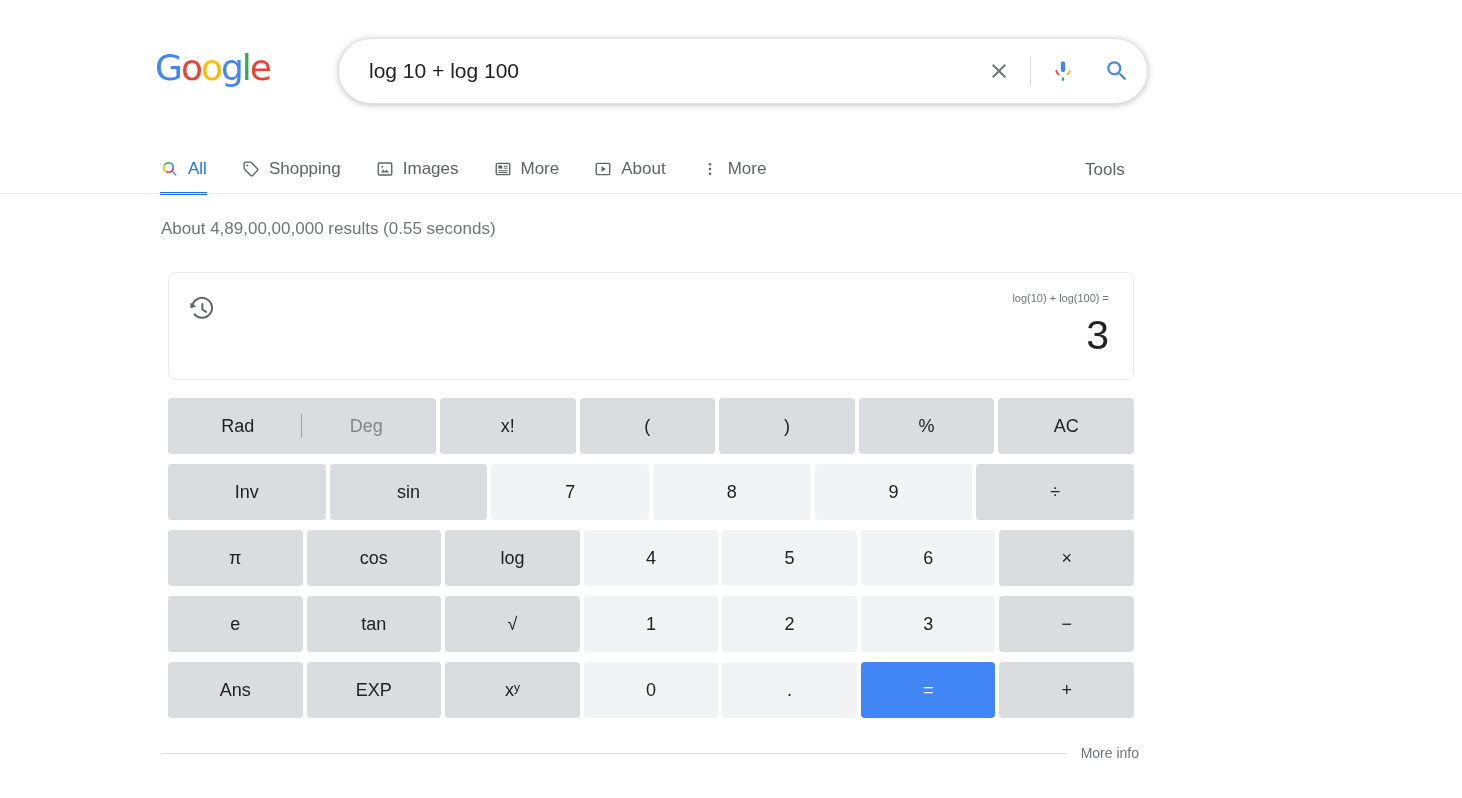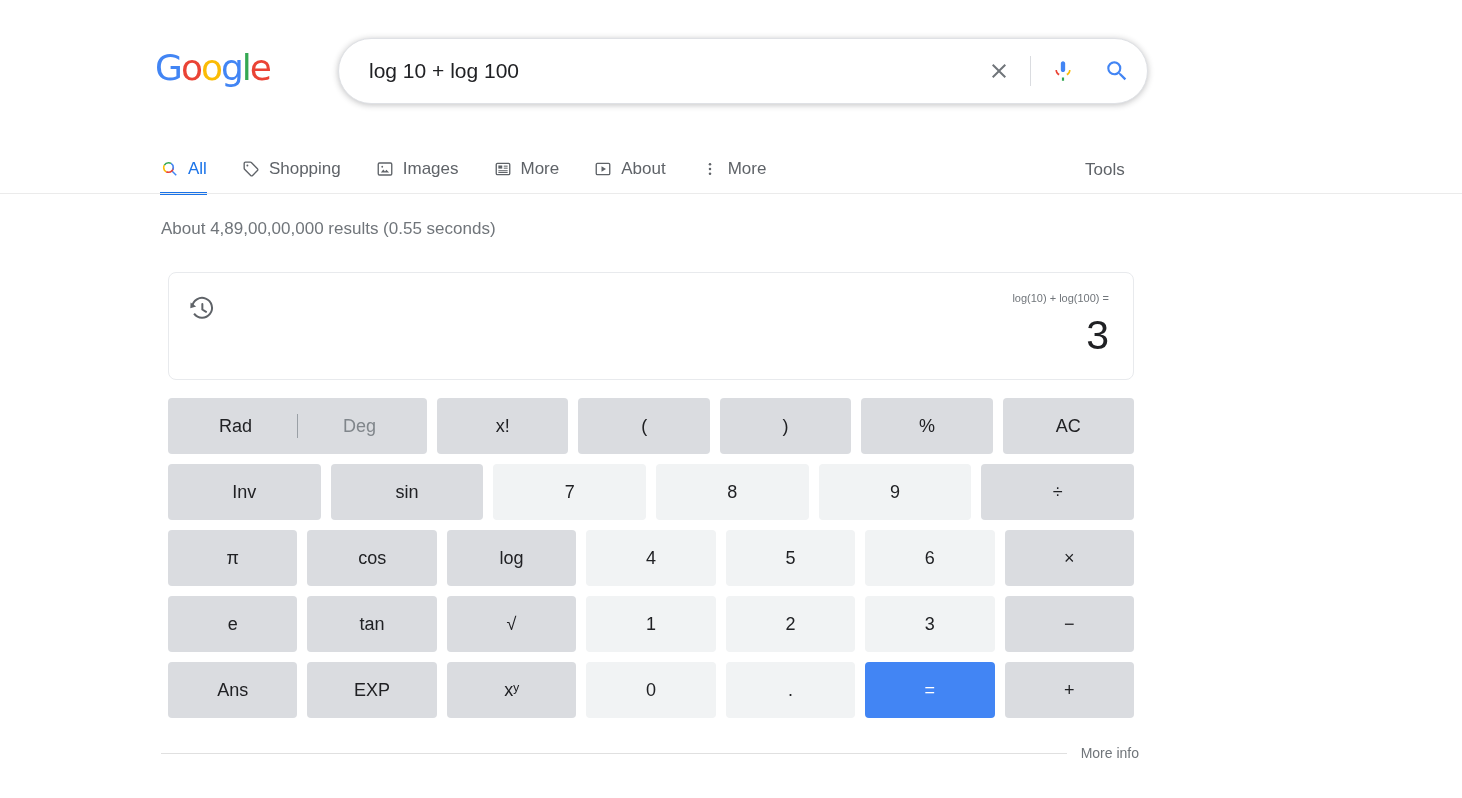--- a/index.html
+++ b/index.html
@@ -187,21 +187,21 @@
   }
 
   .keypad {
     margin-top: 18px;
     display: flex;
     flex-direction: column;
     gap: 10px;
   }
   .keyrow {
     display: flex;
-    gap: 10px;
+    gap: 4px;
   }
   .key {
     height: 56px;
     border-radius: 4px;
     background: #dadce0;
     color: #202124;
     border: none;
     font-size: 18px;
     font-family: "Liberation Sans", sans-serif;
     display: flex;

